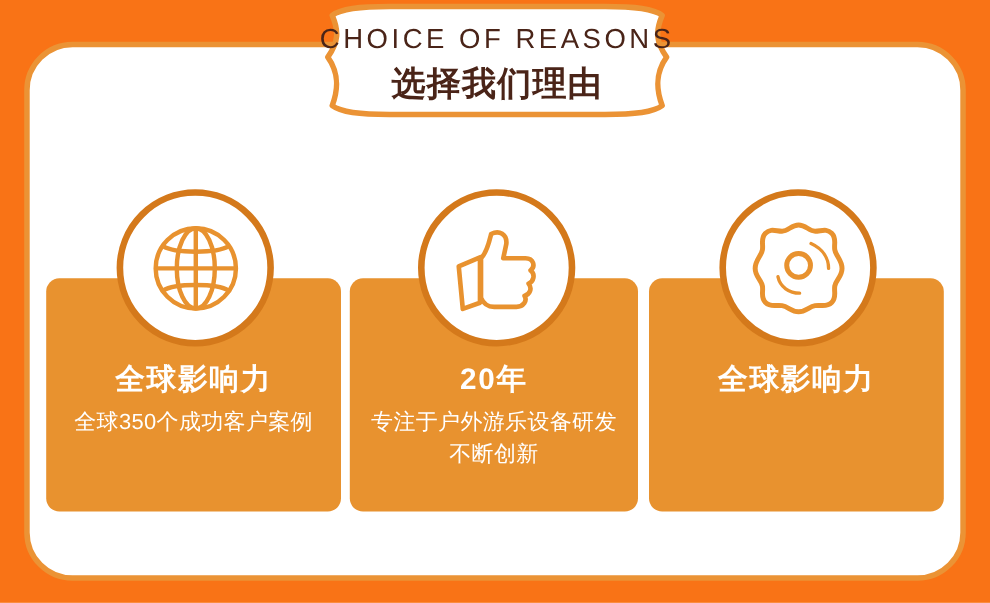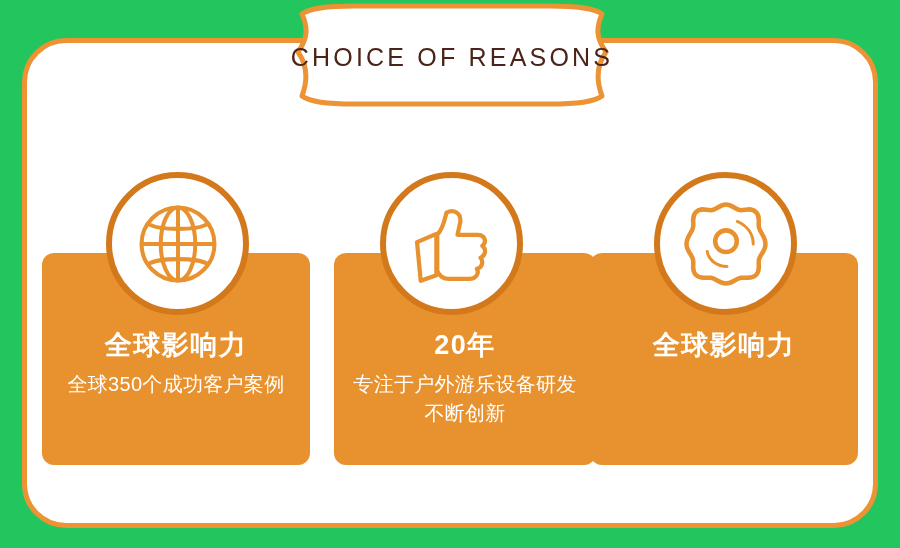--- a/index.html
+++ b/index.html
@@ -12,21 +12,21 @@
     height: 548px;
     overflow: hidden;
     background: #fdf6e6;
     font-family: "Liberation Sans", "DejaVu Sans", sans-serif;
   }
 
   #stage {
     position: relative;
     width: 900px;
     height: 548px;
-    background: #22c55e;
+    background: #f97316;
   }
 
   
   .frame {
     position: absolute;
     left: 22px;
     top: 38px;
     width: 856px;
     height: 490px;
     box-sizing: border-box;
@@ -91,21 +91,21 @@
 
   .card {
     position: absolute;
     top: 253px;
     height: 212px;
     background: #e8922f;
     border-radius: 12px;
     box-sizing: border-box;
   }
   .card.c0 { left: 42px;  width: 268px; }
-  .card.c1 { left: 334px; width: 262px; }
+  .card.c1 { left: 318px; width: 262px; }
   .card.c2 { left: 590px; width: 268px; }
 
   .card-body {
     position: absolute;
     left: 0;
     right: 0;
     top: 78px;
     text-align: center;
     padding: 0 14px;
     box-sizing: border-box;
@@ -160,20 +160,21 @@
                C 330 26, 330 36, 340 50
                C 330 64, 330 78, 336 94
                C 328 100, 312 102, 284 102
                L 88 102
                C 60 102, 44 100, 36 94
                C 42 78, 42 64, 32 50
                C 42 36, 42 26, 36 12 Z" fill="#ffffff" stroke="#eb9335" stroke-width="5" stroke-linejoin="round"></path>
     </svg>
     <div class="ribbon-text">
       <div class="ribbon-en">CHOICE OF REASONS</div>
+      <div class="ribbon-cn">选择我们理由</div>
     </div>
   </div>
 
   <div class="cards">
 
     <div class="card c0">
       <div class="card-body">
         <div class="card-title">全球影响力</div>
         <div class="card-desc">全球350个成功客户案例</div>
       </div>

